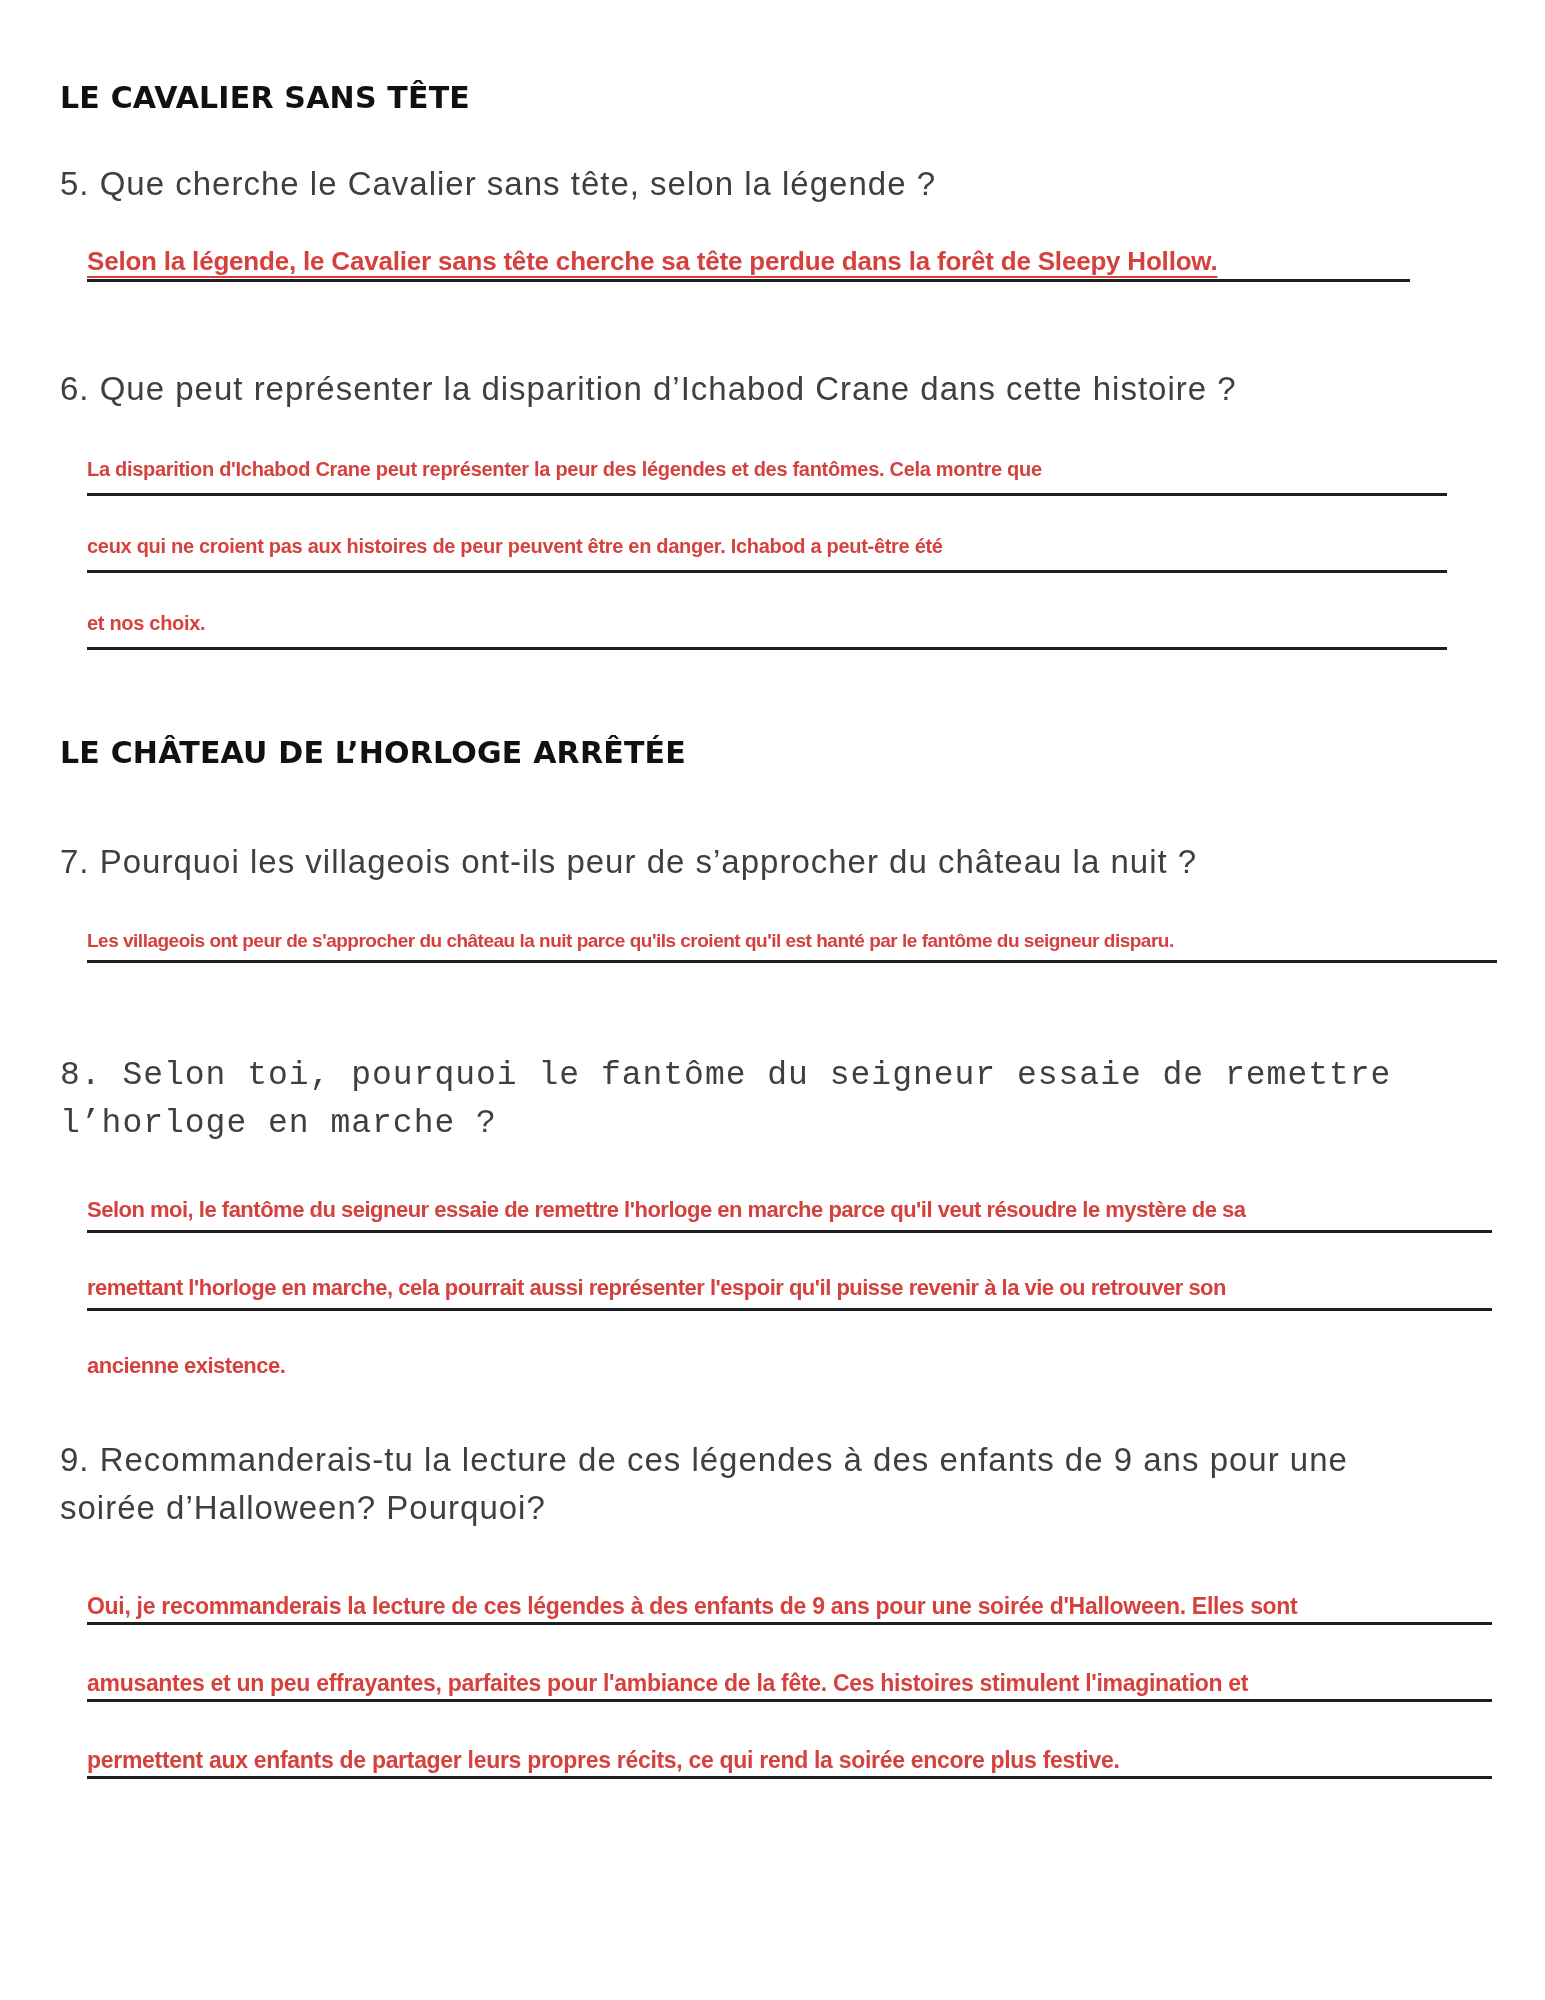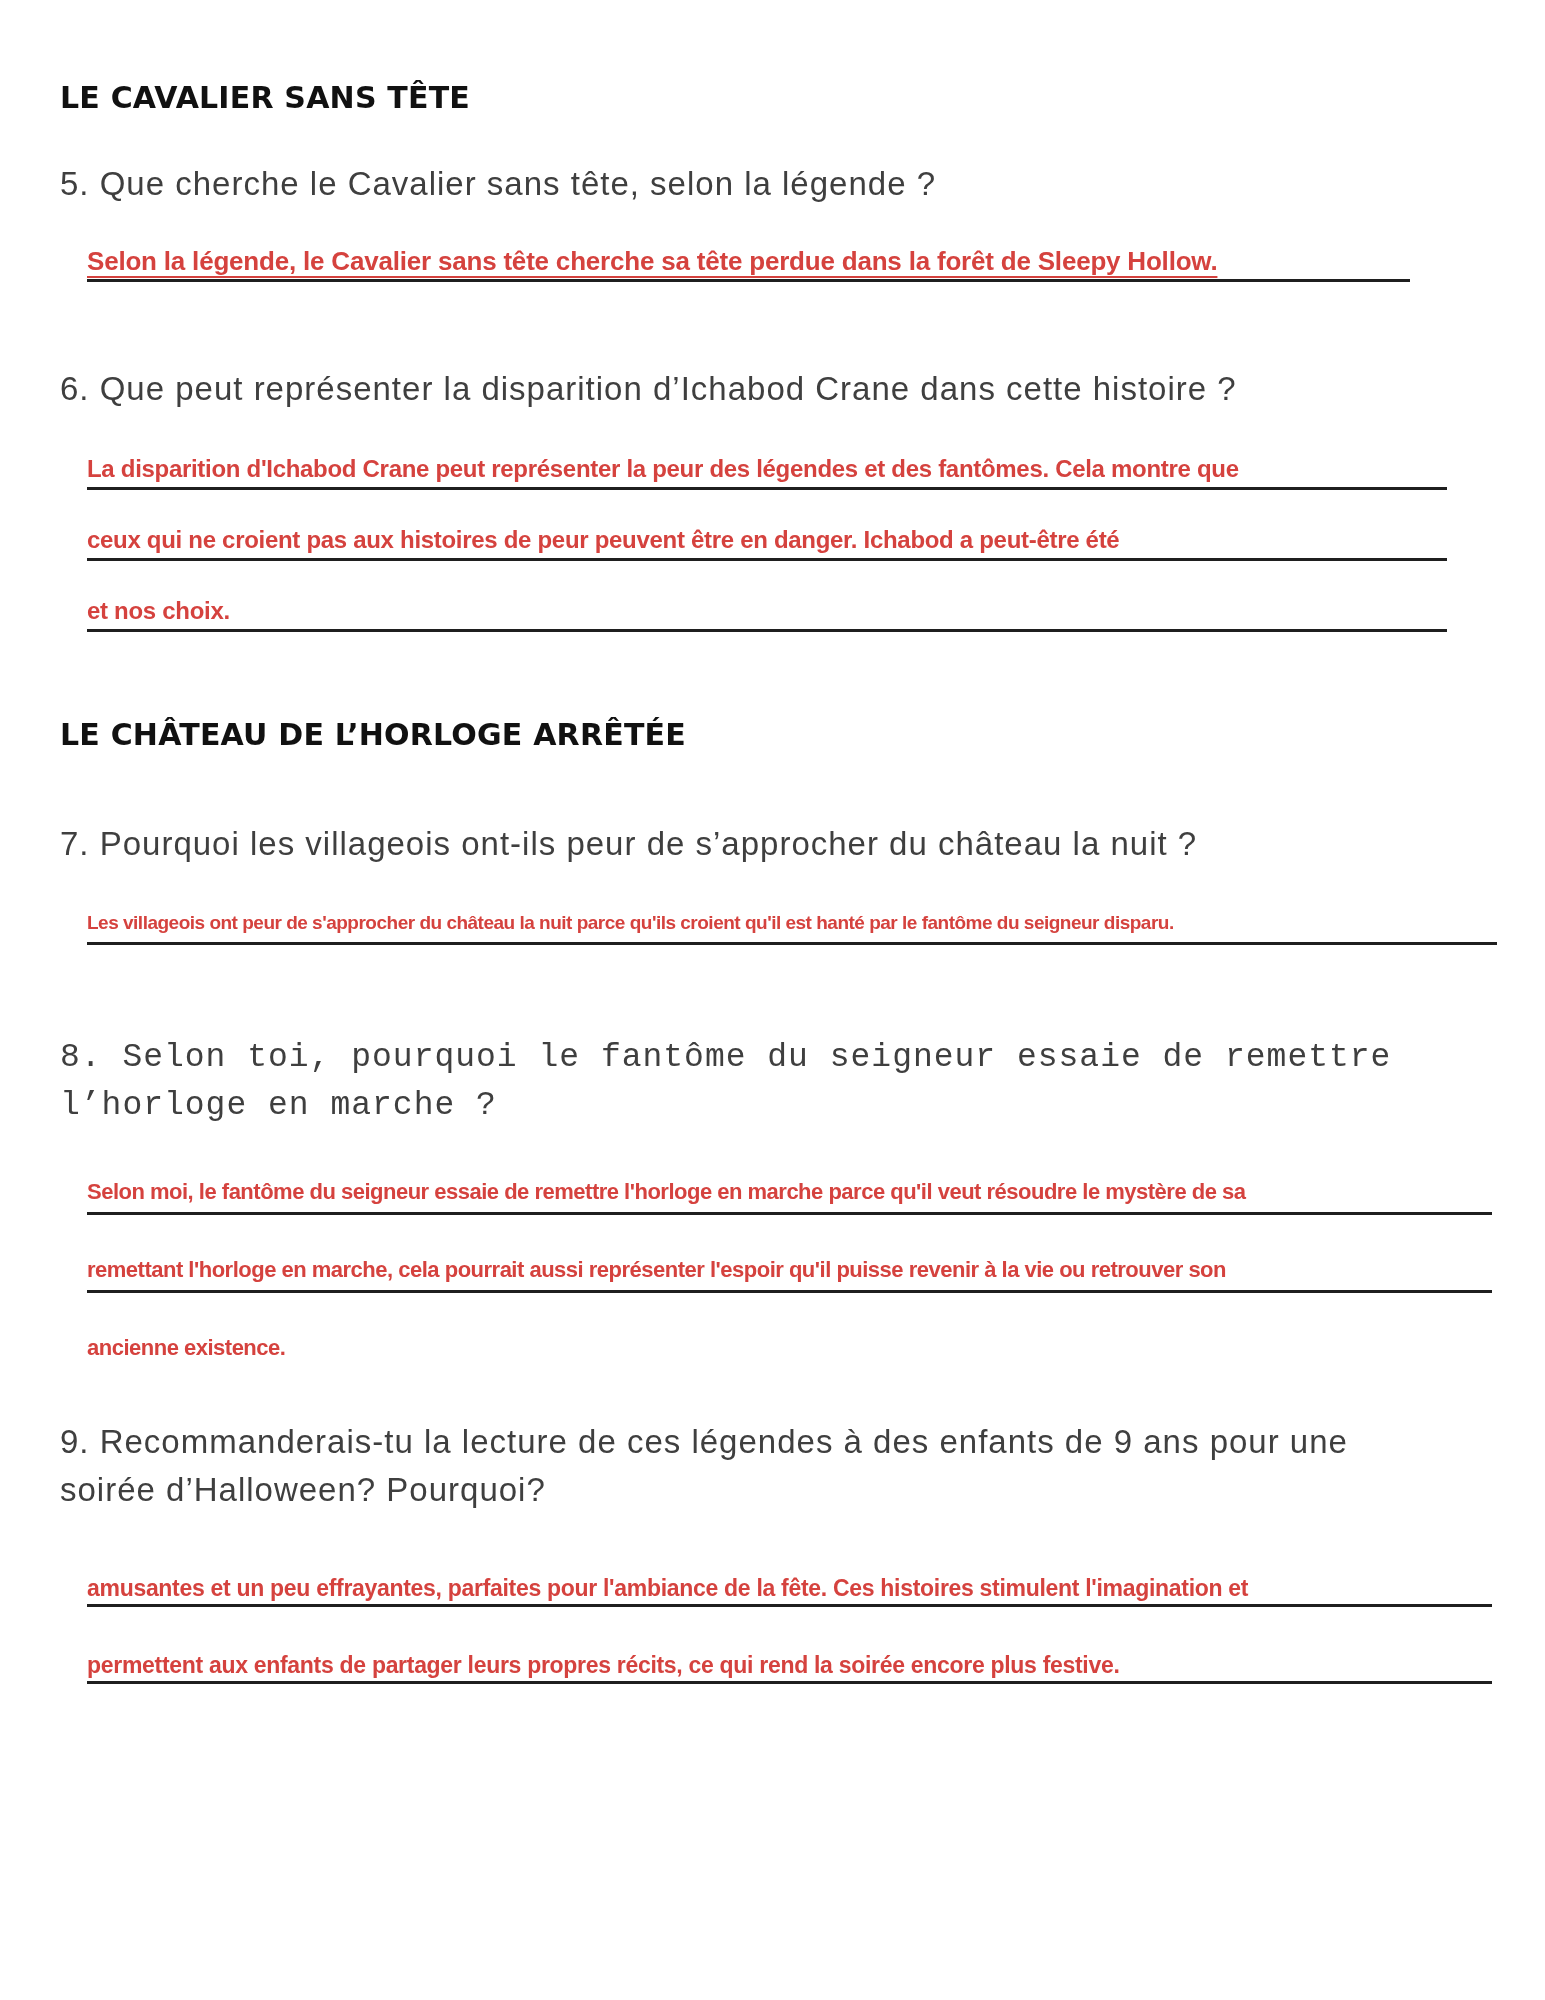--- a/index.html
+++ b/index.html
@@ -54,21 +54,21 @@
     text-decoration: underline;
     text-decoration-color: var(--answer-ink, #d5423e);
     text-underline-offset: 6px;
     text-decoration-thickness: 2px;
   }
 
   .a5 { margin-top: 40px; width: 1350px; }
   .a5 .ans-row { padding-bottom: 2px; font-size: 26px; line-height: 32px; letter-spacing: -0.2px; }
 
   .a6 { margin-top: 6px; width: 1387px; }
-  .a6 .ans-row { padding-top: 33px; padding-bottom: 1px; font-size: 24px; line-height: 34px; letter-spacing: -0.3px; }
+  .a6 .ans-row { padding-top: 33px; padding-bottom: 7px; font-size: 20px; line-height: 34px; letter-spacing: -0.3px; }
 
   .a7 { width: 1437px; }
   .a7 .ans-row { padding-top: 43px; padding-bottom: 7px; font-size: 19px; line-height: 24px; letter-spacing: -0.5px; }
 
   .a8 { margin-top: 7px; width: 100%; }
   .a8 .ans-row { padding-top: 40px; padding-bottom: 5px; font-size: 22px; line-height: 30px; letter-spacing: -0.5px; }
   .a8 .ans-row.no-line { border-bottom: none; padding-bottom: 0; }
 
   .a9 { margin-top: 16px; width: 100%; }
   .a9 .ans-row { padding-top: 44px; padding-bottom: 2px; font-size: 23px; line-height: 28px; letter-spacing: -0.3px; }
@@ -118,20 +118,23 @@
       <span class="red">remettant l'horloge en marche, cela pourrait aussi représenter l'espoir qu'il puisse revenir à la vie ou retrouver son</span>
     </div>
     <div class="ans-row no-line">
       <span class="red">ancienne existence.</span>
     </div>
   </div>
 
   <div class="q q9">9. Recommanderais-tu la lecture de ces légendes à des enfants de 9 ans pour une soirée d’Halloween? Pourquoi?</div>
   <div class="ans a9">
     <div class="ans-row">
+      <span class="red">Oui, je recommanderais la lecture de ces légendes à des enfants de 9 ans pour une soirée d'Halloween. Elles sont</span>
+    </div>
+    <div class="ans-row">
       <span class="red">amusantes et un peu effrayantes, parfaites pour l'ambiance de la fête. Ces histoires stimulent l'imagination et</span>
     </div>
     <div class="ans-row">
       <span class="red">permettent aux enfants de partager leurs propres récits, ce qui rend la soirée encore plus festive.</span>
     </div>
   </div>
 
 </div>
 
 </body></html>

